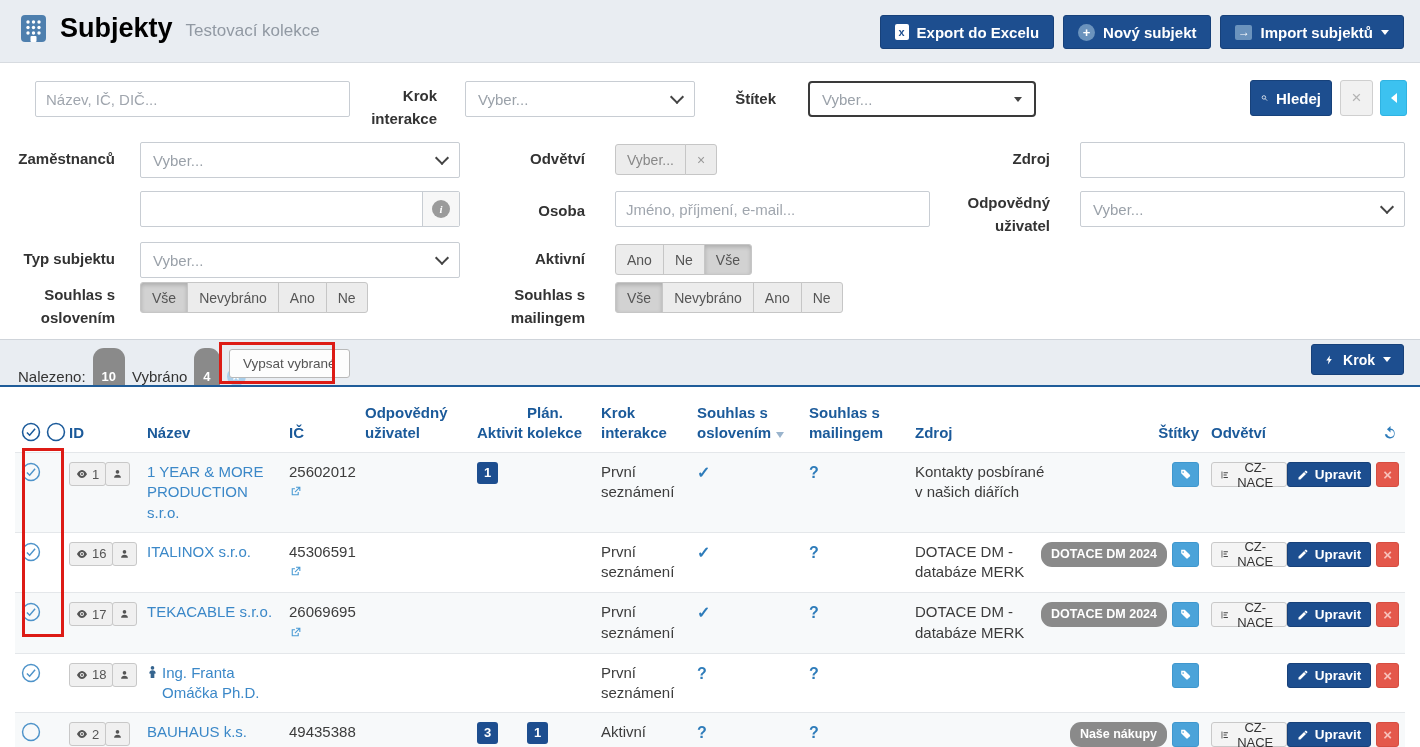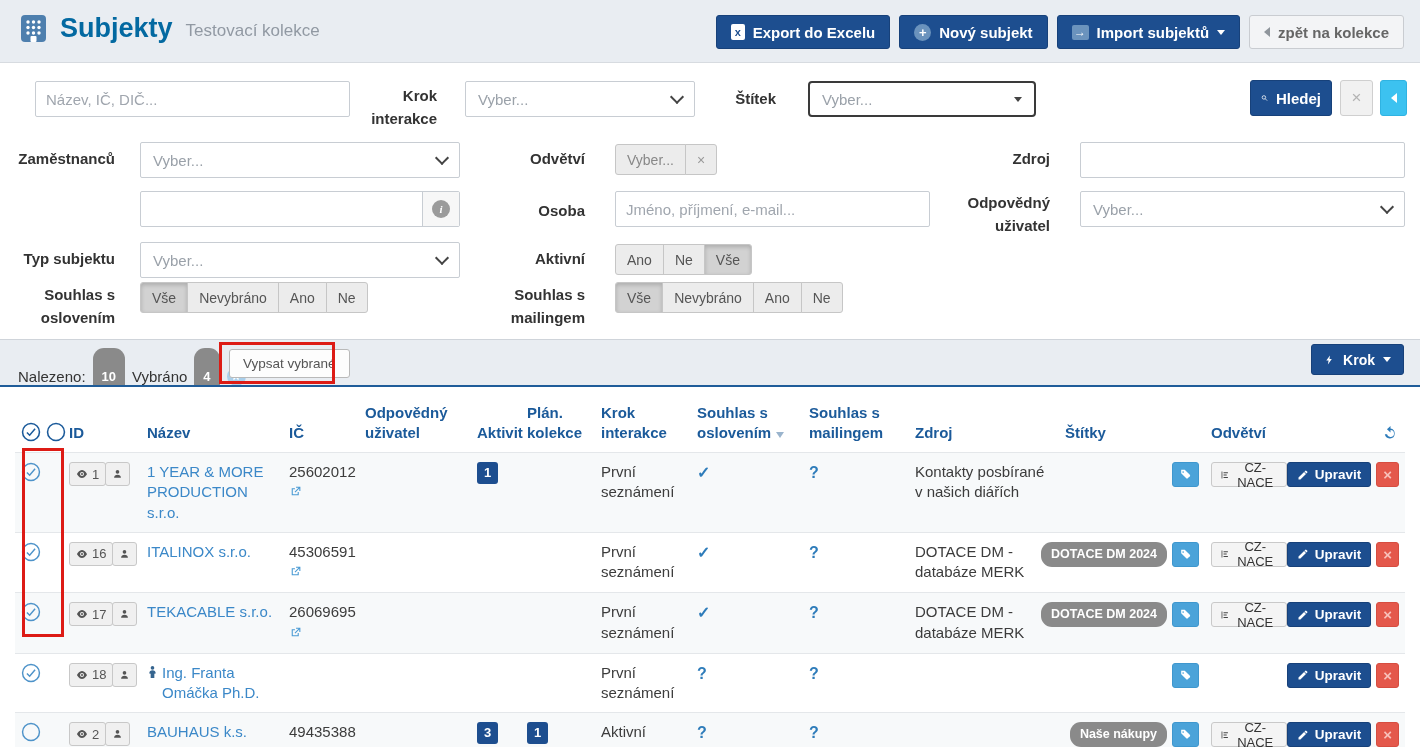--- a/index.html
+++ b/index.html
@@ -3,21 +3,21 @@
 <meta charset="utf-8">
 <style>
   html,body{margin:0;padding:0}
   body{font-family:"Liberation Sans",sans-serif;-webkit-font-smoothing:antialiased}
   .page{position:relative;width:1420px;height:747px;background:#e9edf2;overflow:hidden}
   .abs{position:absolute}
   svg{display:block}
 
   
   .apphead{position:absolute;left:20px;top:13px;display:flex;align-items:center;gap:13px}
-  .apptitle{font-size:27px;font-weight:700;color:#0369a1}
+  .apptitle{font-size:27px;font-weight:700;color:#000000}
   .appsub{font-size:17px;color:#9199a3;margin-top:4px}
   .toolbar{position:absolute;right:16px;top:15px;display:flex;gap:9px;align-items:center}
   .btnp{background:#1d4e8f;color:#fff;border:1px solid #17417a;border-radius:3px;font-weight:600;
         font-size:15px;display:inline-flex;align-items:center;gap:8px;justify-content:center;
         height:34px;padding:0 14px;cursor:pointer;font-family:inherit}
   .btnl{background:#f3f4f6;color:#666;border:1px solid #c9ccd1;border-radius:3px;font-weight:600;
         font-size:15px;display:inline-flex;align-items:center;gap:8px;height:34px;padding:0 14px;cursor:pointer;font-family:inherit}
   .xls-ic{width:14px;height:16px;background:#fff;color:#1d4e8f;border-radius:2px;font-size:11px;font-weight:700;
         display:flex;align-items:center;justify-content:center}
   .plus-ic{width:17px;height:17px;border-radius:50%;background:#6b93bd;color:#fff;font-size:13px;font-weight:700;
@@ -136,24 +136,20 @@
     </button>
     <button class="btnp">
       <span class="plus-ic">+</span>
       <span>Nový subjekt</span>
     </button>
     <button class="btnp">
       <span class="imp-ic">→</span>
       <span>Import subjektů</span>
       <span class="caret-dn"></span>
     </button>
-    <button class="btnl">
-      <span class="caret-lt"></span>
-      <span>zpět na kolekce</span>
-    </button>
   </div>
 
   <div class="fpanel">
 
     <input class="finput" style="left: 35px; top: 18px; width: 315px;" placeholder="Název, IČ, DIČ...">
     <div class="flabel" style="left:357px;top:22px;width:80px">Krok interakce</div>
     <div class="fselect" style="left:465px;top:18px;width:230px">
       <span>Vyber...</span>
       <span class="chev"></span>
     </div>
@@ -285,21 +281,21 @@
           <th>ID</th>
           <th>Název</th>
           <th>IČ</th>
           <th>Odpovědný uživatel</th>
           <th>Aktivit</th>
           <th>Plán. kolekce</th>
           <th>Krok interakce</th>
           <th><span>Souhlas s oslovením</span><span class="sortc"></span></th>
           <th>Souhlas s mailingem</th>
           <th>Zdroj</th>
-          <th style="">Štítky</th>
+          <th style="text-align:right">Štítky</th>
           <th>Odvětví</th>
           <th>
               <span class="refresh">
                 <svg width="17" height="17" viewBox="0 0 24 24">
                   <path fill="currentColor" d="M12 5V1.5L7 6l5 4.5V7a5 5 0 11-4.9 6.2H4a7 7 0 108-8.2z"></path>
                 </svg>
               </span>
             </th>
         </tr>
       </thead>

